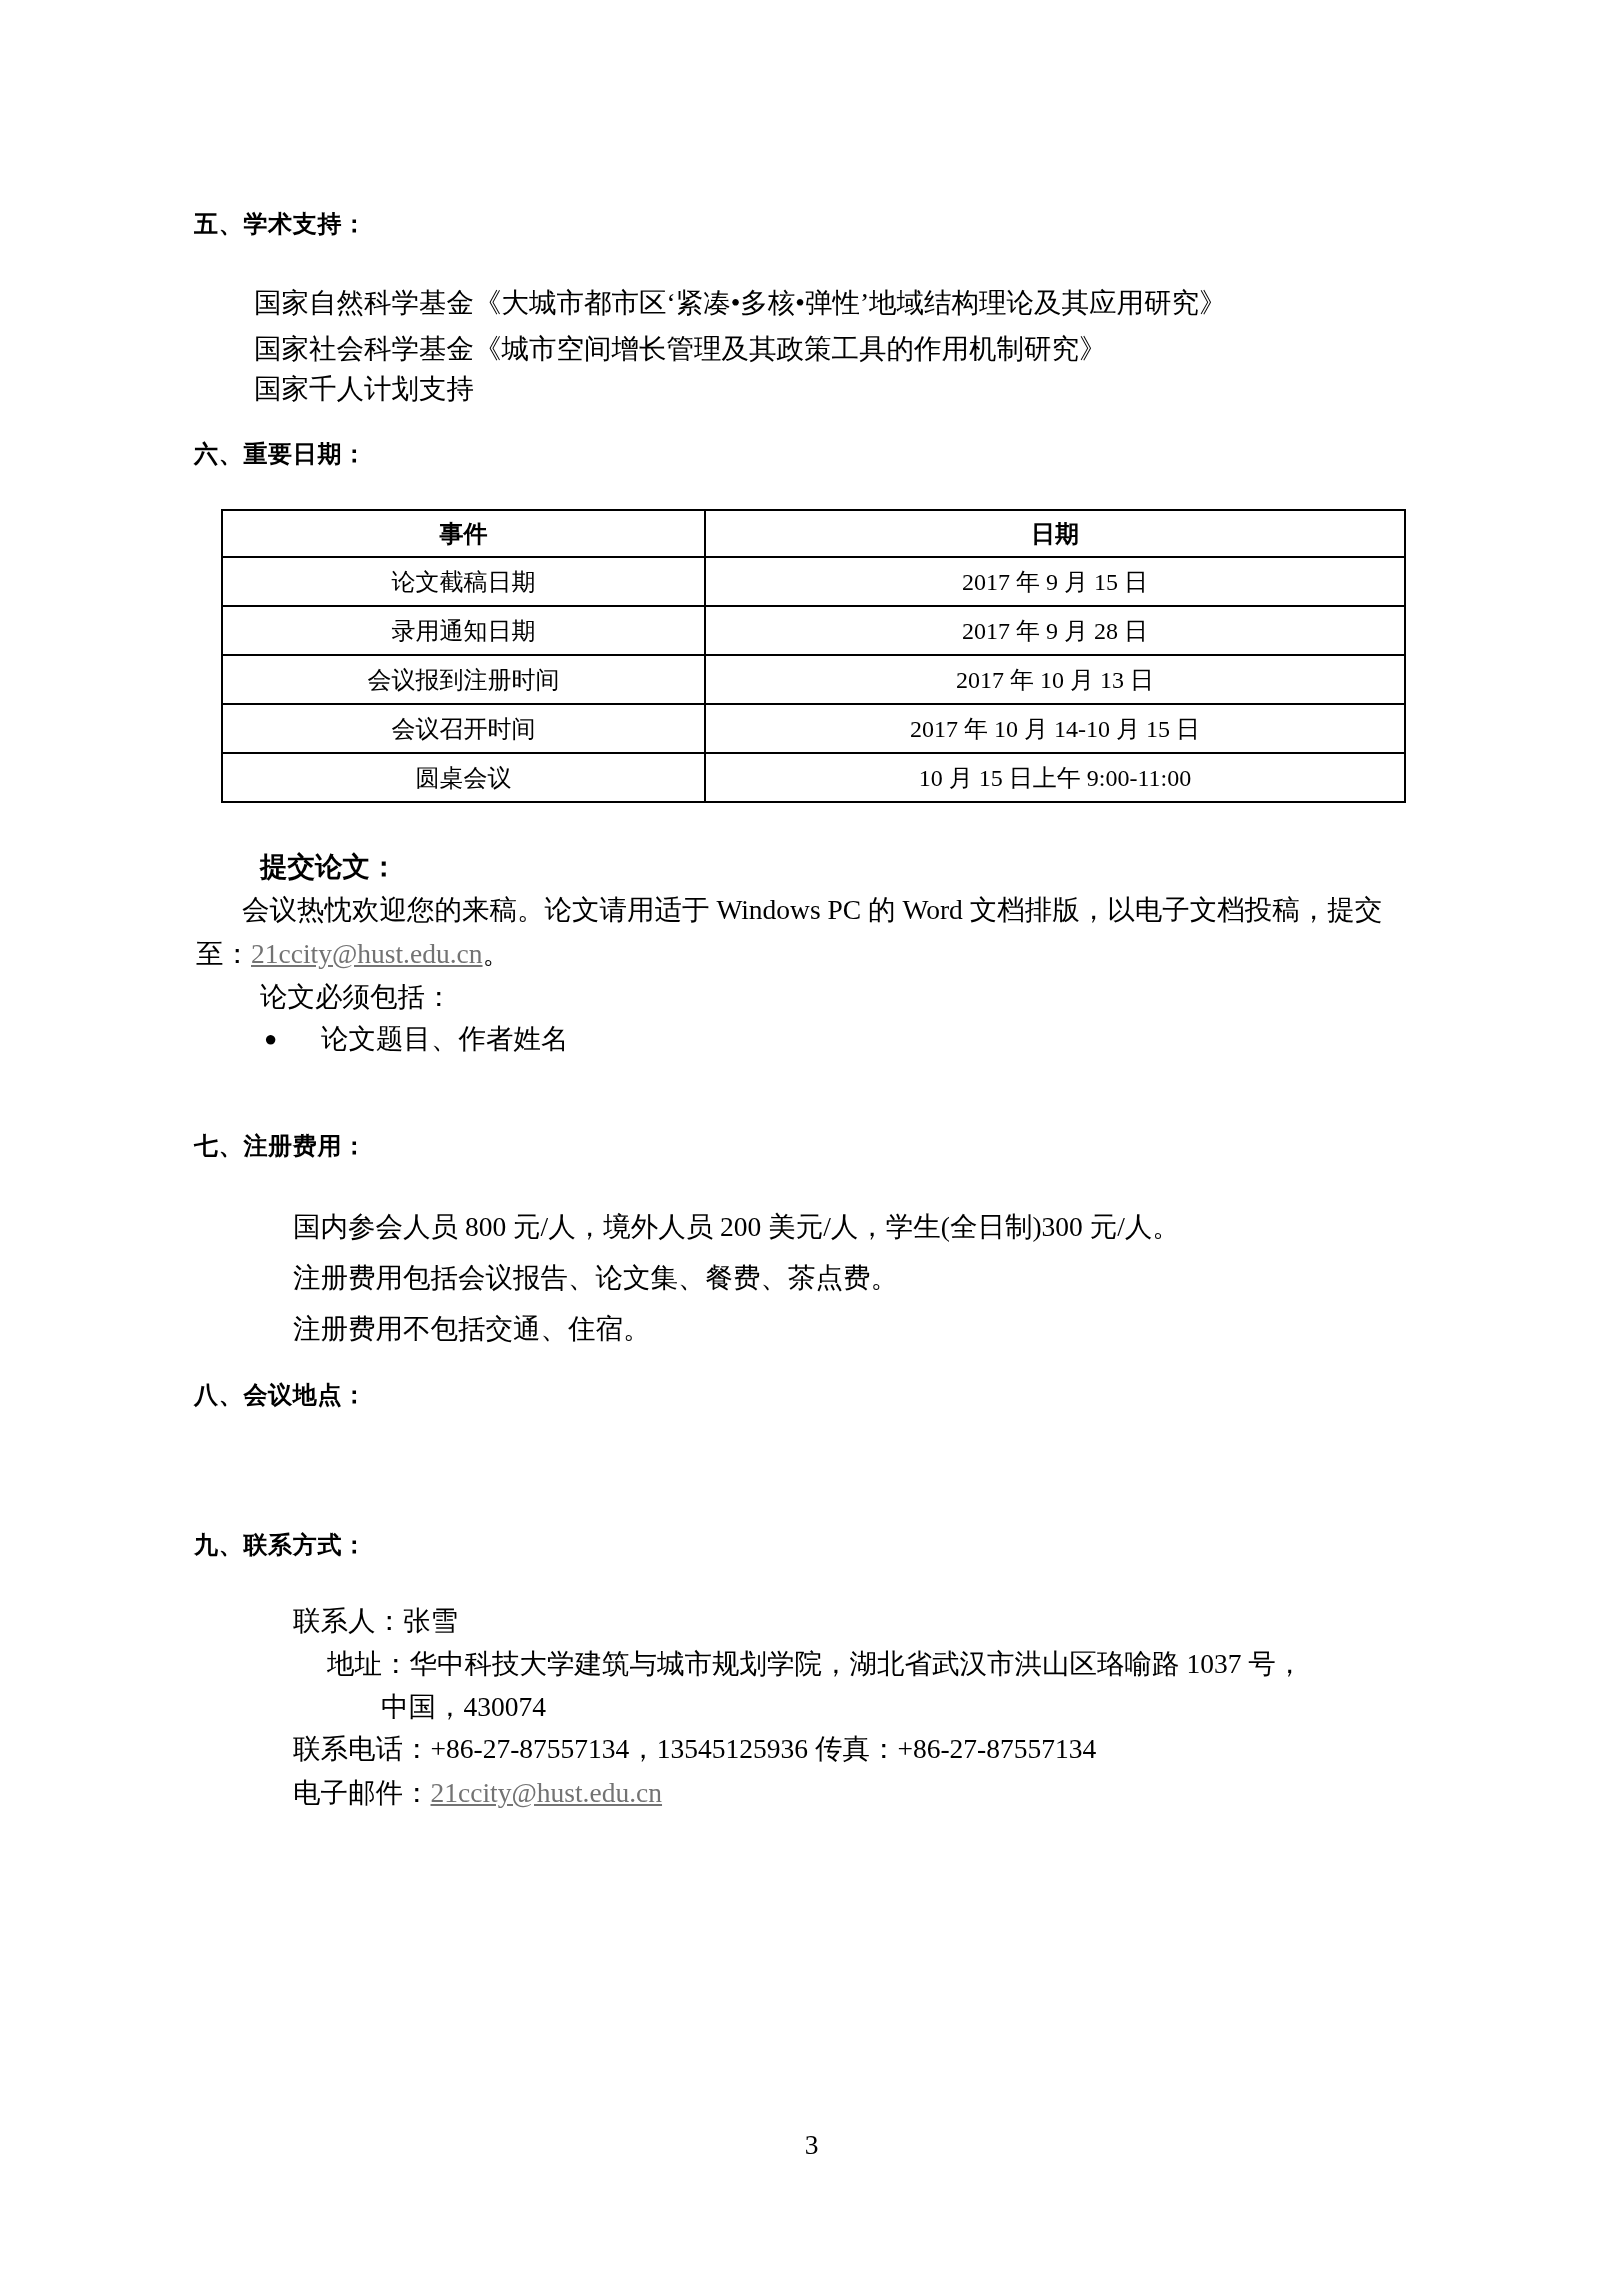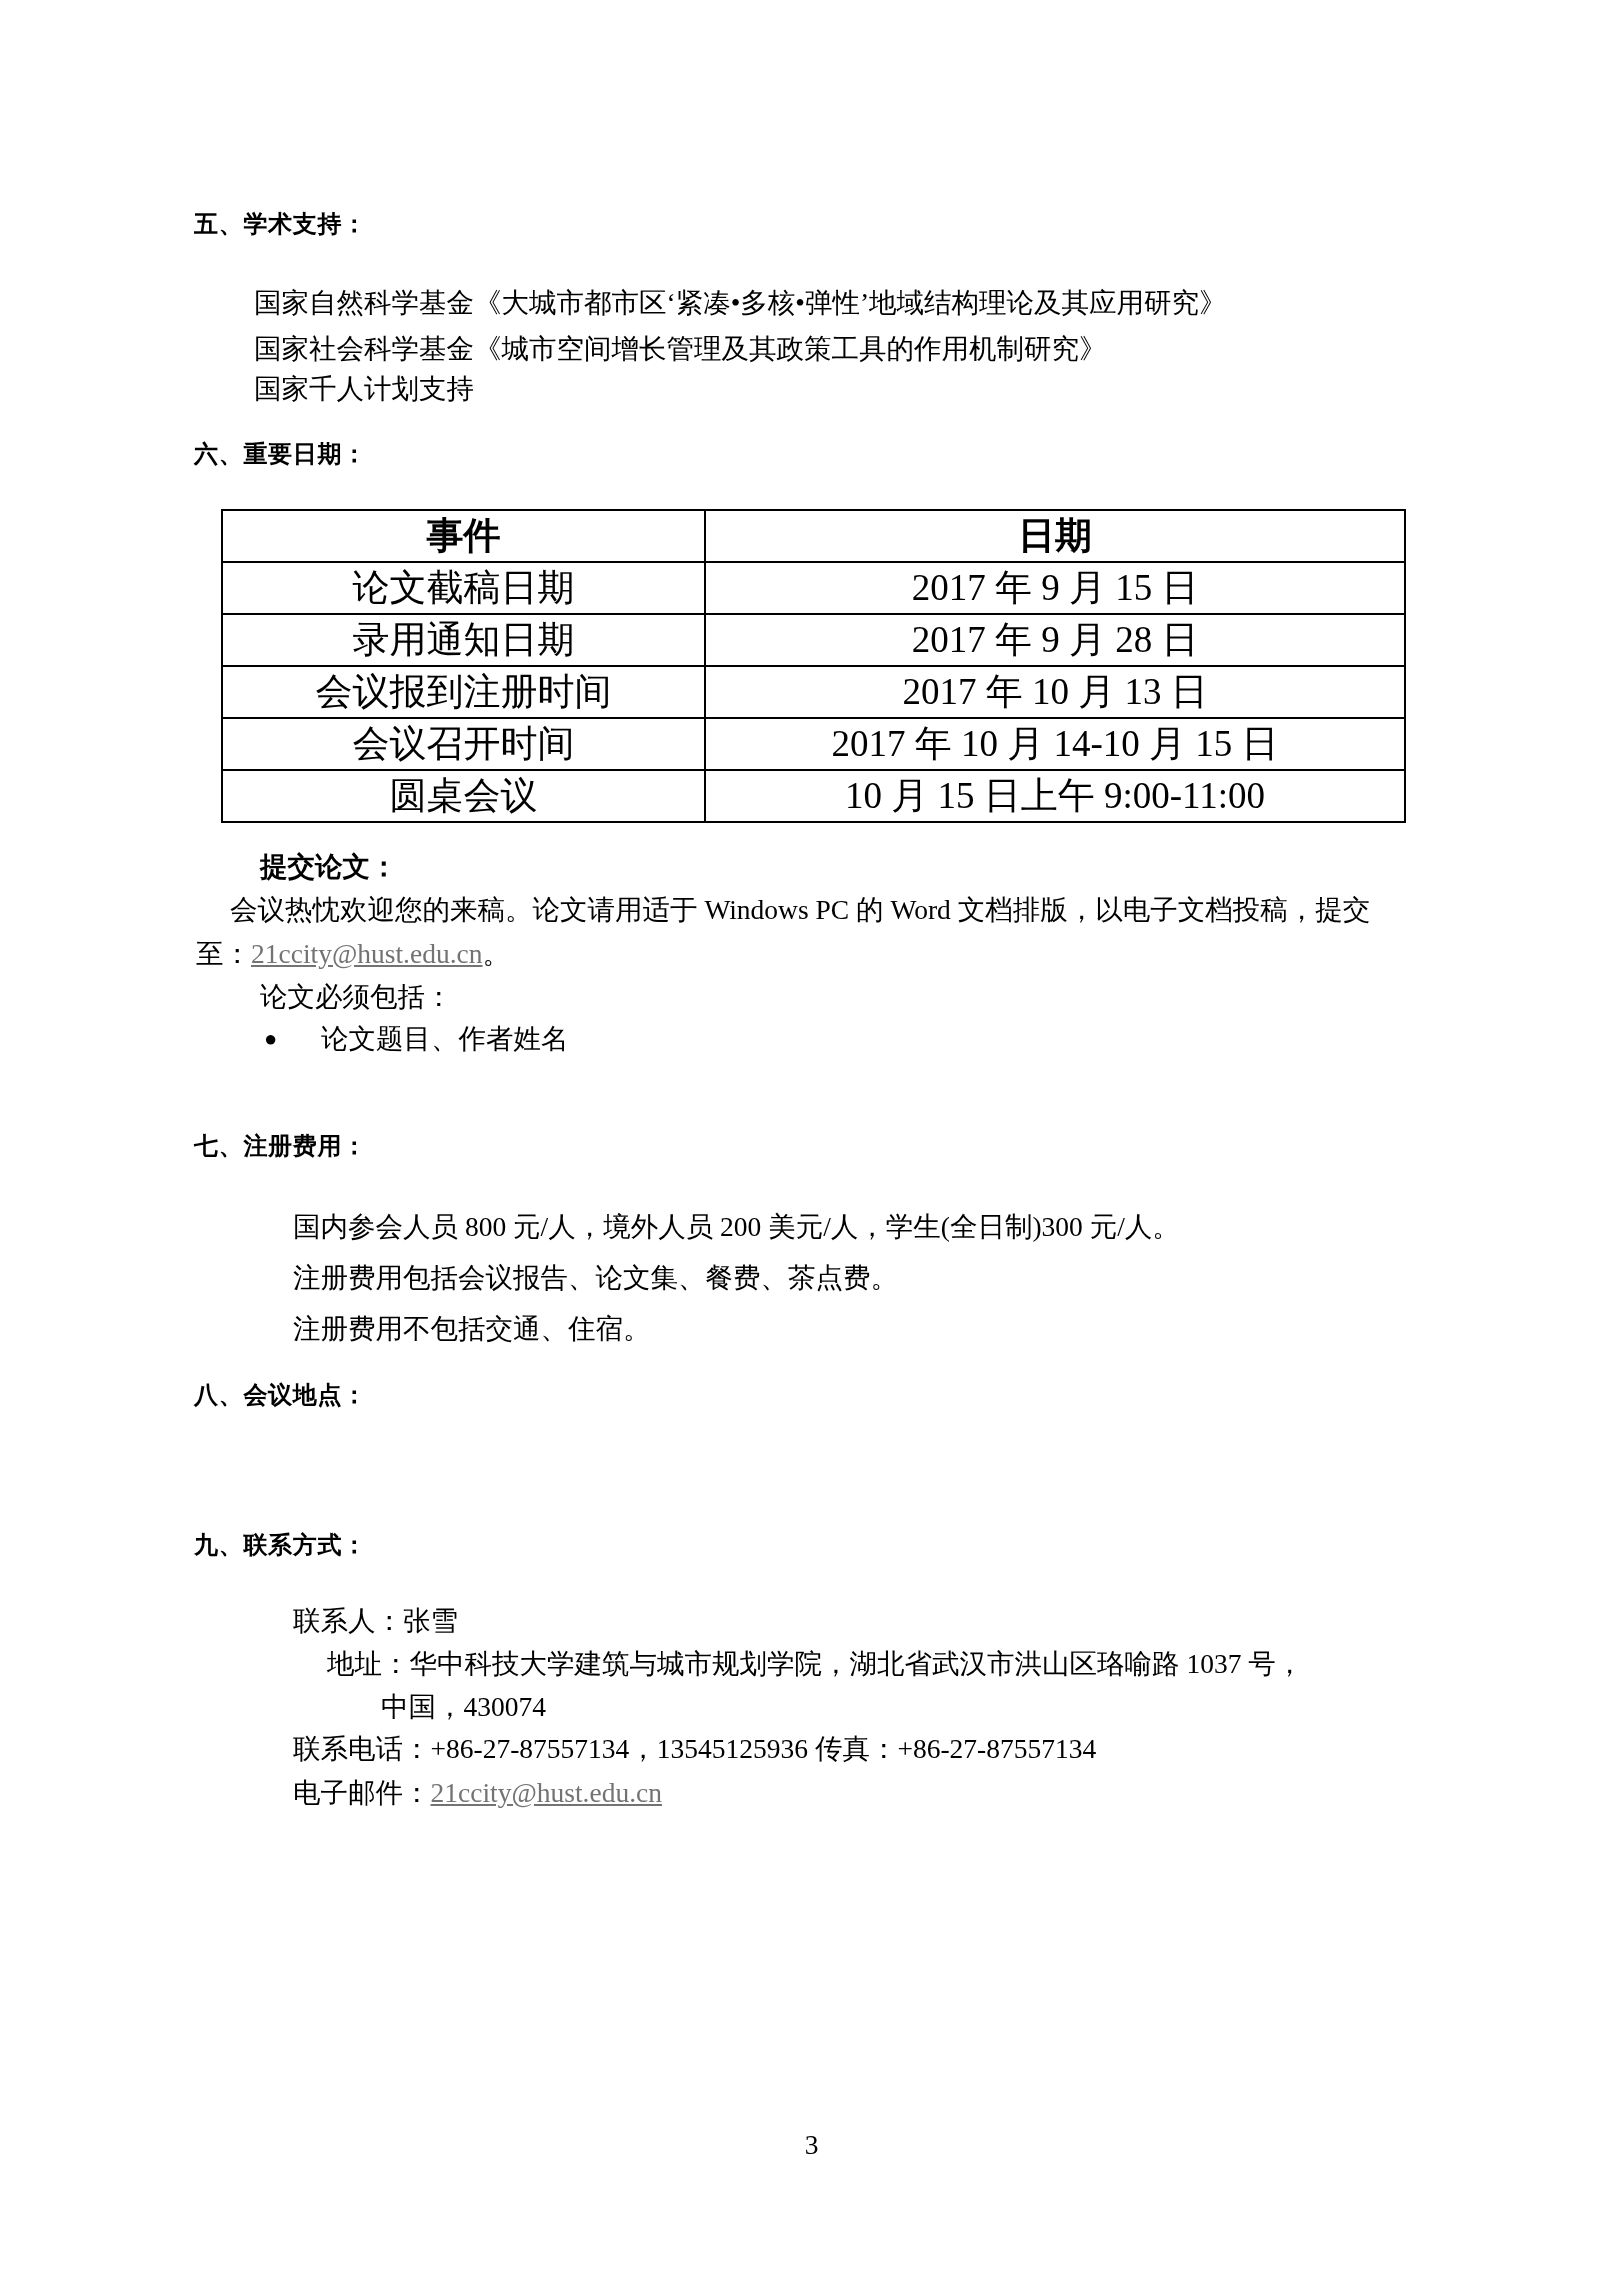--- a/index.html
+++ b/index.html
@@ -30,21 +30,21 @@
     position:absolute;
     left:221px;top:509px;
     width:1182px;
     border-collapse:collapse;
     table-layout:fixed;
   }
   table.dates th, table.dates td{
     border:2px solid #000000;
     text-align:center;
     vertical-align:middle;
-    font-size:37px;
+    font-size:24px;
     padding:0;
     font-family:"Liberation Serif","DejaVu Serif",serif;
   }
   table.dates th{height:45px;font-weight:bold;}
   table.dates td{height:47px;font-weight:normal;border-radius:11px;}
   .col-event{width:483px;}
   .col-date{width:700px;}
   .bullet-dot{
     display:inline-block;
     width:57px;
@@ -99,21 +99,21 @@
       <td>2017 年 10 月 14-10 月 15 日</td>
     </tr>
     <tr>
       <td>圆桌会议</td>
       <td>10 月 15 日上午 9:00-11:00</td>
     </tr>
   </tbody>
     </table>
 
   <div class="abs t tb" style="left:260px;top:851px;">提交论文：</div>
-  <div class="abs t" style="left:230px;top:894px;">会议热忱欢迎您的来稿。论文请用适于 Windows PC 的 Word 文档排版，以电子文档投稿，提交</div>
+  <div class="abs t" style="left:242px;top:894px;">会议热忱欢迎您的来稿。论文请用适于 Windows PC 的 Word 文档排版，以电子文档投稿，提交</div>
   <div class="abs t" style="left:196px;top:938px;">
     <span>至：</span><a class="lnk">21ccity@hust.edu.cn</a><span>。</span>
   </div>
   <div class="abs t" style="left:260px;top:981px;">论文必须包括：</div>
 
   <div class="abs t" style="left:264px;top:1023px;">
     <span class="bullet-dot">●</span><span>论文题目、作者姓名</span>
   </div>
 
   <div class="abs h" style="left:194px;top:1134px;">七、注册费用：</div>

